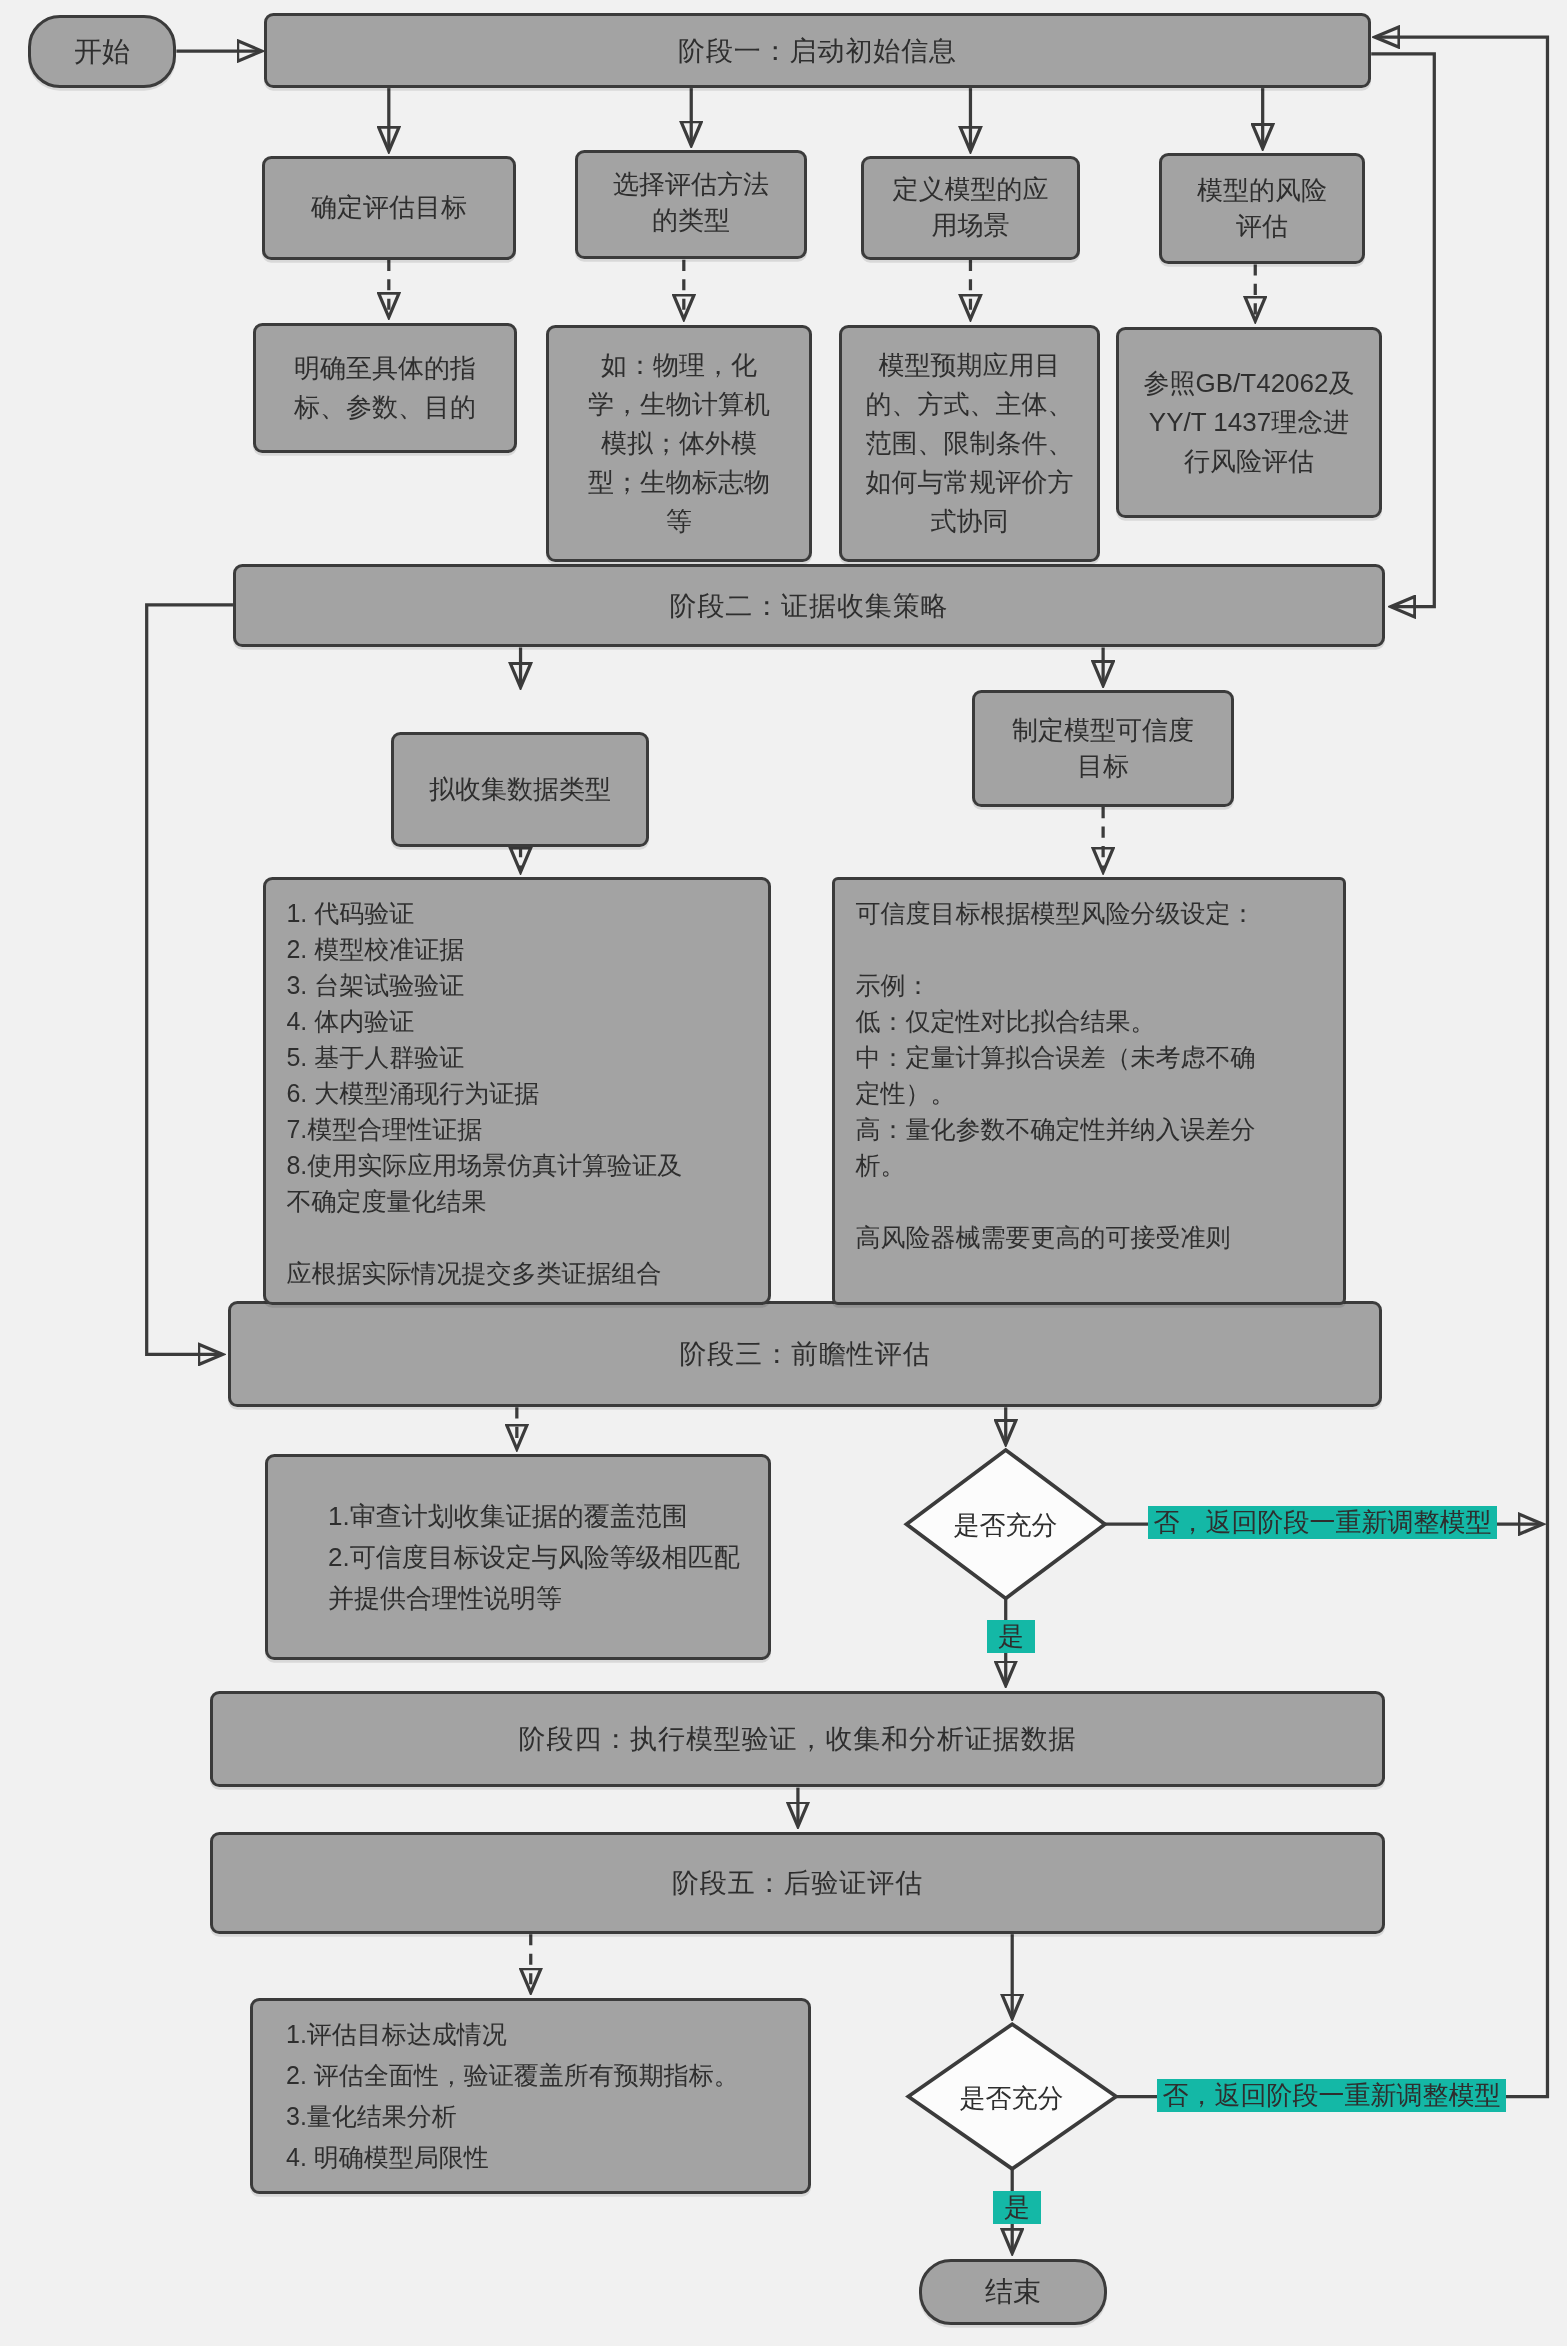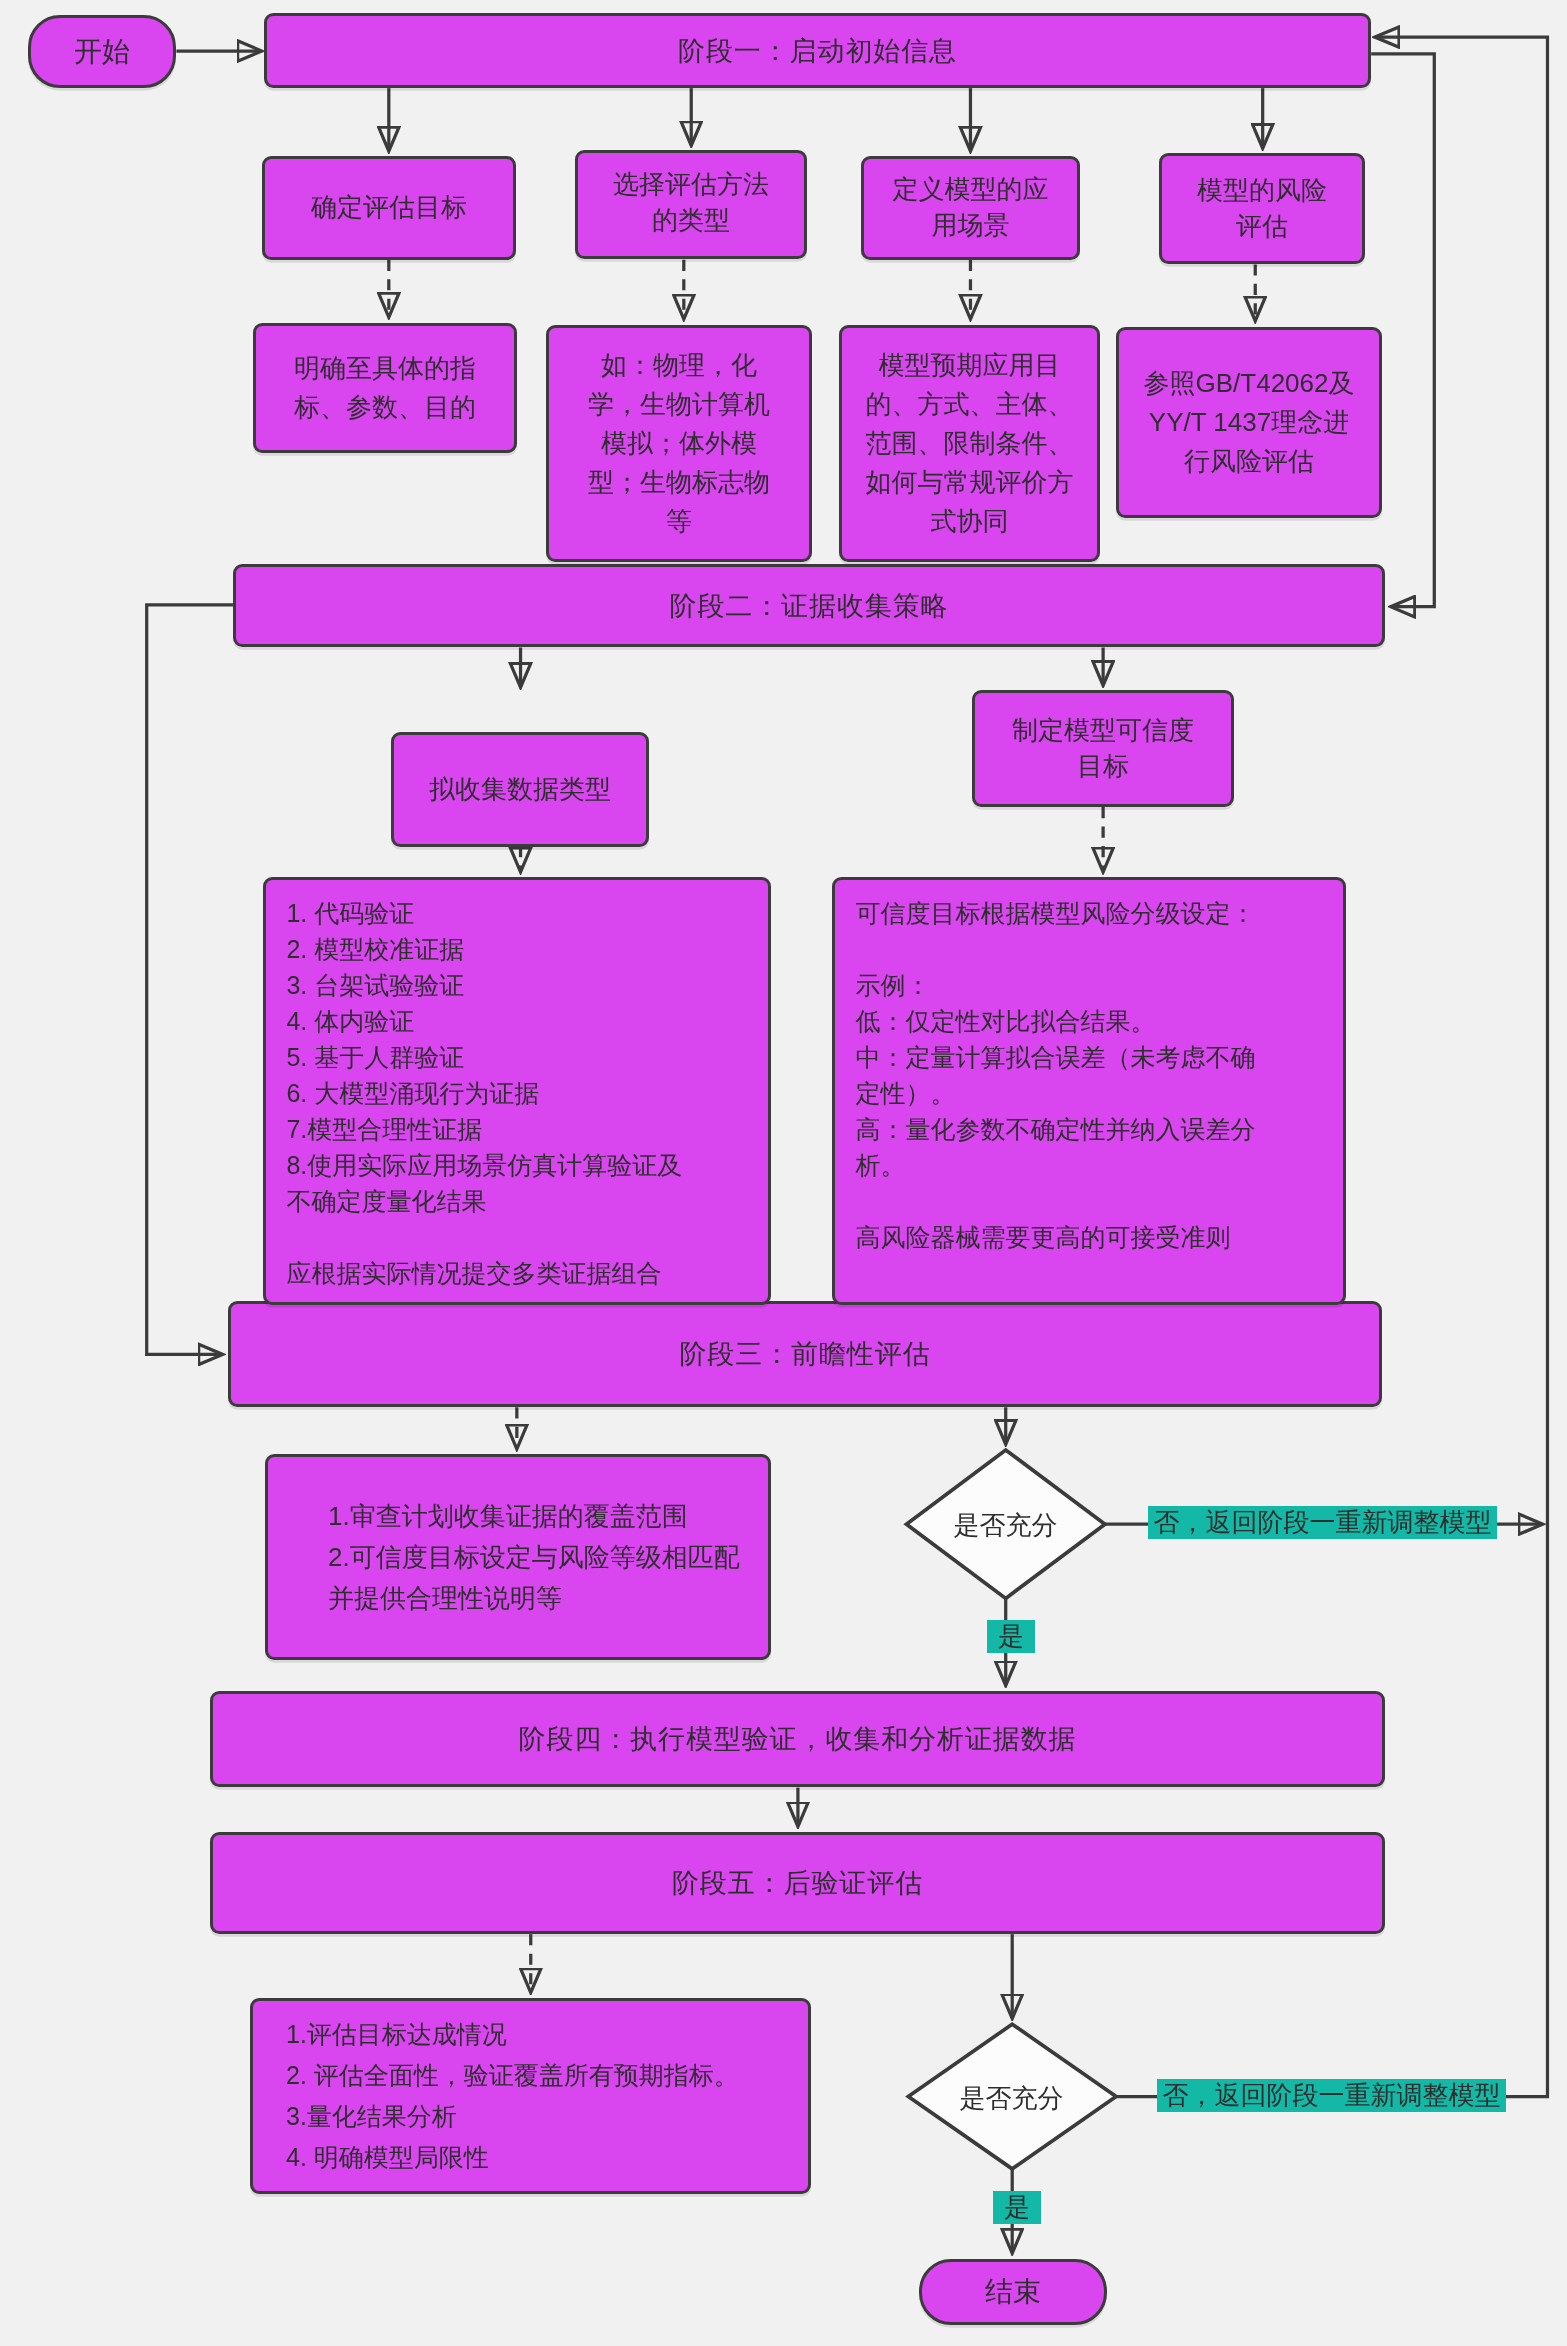--- a/index.html
+++ b/index.html
@@ -6,21 +6,21 @@
   .canvas{
     position:relative;width:1568px;height:2347px;background:#f1f1f1;
     font-family:"Liberation Sans","DejaVu Sans",sans-serif;color:#2e2e2e;overflow:hidden;
   }
   svg.wires{position:absolute;left:0;top:0;width:1568px;height:2347px;}
   svg.wires path{fill:none;stroke:#3b3b3b;stroke-width:3.5px;}
   svg.wires path.dashed{stroke-dasharray:12 9;}
   svg.wires polygon{fill:#fcfcfc;stroke:#3b3b3b;stroke-width:4px;}
   .node{
     position:absolute;box-sizing:border-box;border:3.7px solid #3b3b3b;border-radius:9.3px;
-    background:#d946ef;display:flex;align-items:center;justify-content:center;
+    background:#a3a3a3;display:flex;align-items:center;justify-content:center;
     text-align:center;box-shadow:0 2.8px 0 rgba(0,0,0,.10);
   }
   .pill{border-radius:32px;font-size:28px;}
   .stage{font-size:27px;letter-spacing:0.9px;}
   .task{font-size:26px;line-height:1.38;}
   .detail{font-size:26px;line-height:1.5;}
   .list{align-items:flex-start;justify-content:flex-start;text-align:left;padding:15px 20.4px;font-size:25px;line-height:36px;}
   .review{justify-content:flex-start;text-align:left;}
   .prelines{white-space:pre-line;}
   .dlabel{position:absolute;font-size:26px;text-align:center;}
@@ -145,21 +145,21 @@
 3. 台架试验验证
 4. 体内验证
 5. 基于人群验证
 6. 大模型涌现行为证据
 7.模型合理性证据
 8.使用实际应用场景仿真计算验证及
 不确定度量化结果
 
 应根据实际情况提交多类证据组合</span>
   </div>
-  <div class="node list" style="left:832px;top:877px;width:514px;height:428px;">
+  <div class="node list" style="left:832px;top:877px;width:514px;height:428px;border-radius:6px;">
     <span class="prelines">可信度目标根据模型风险分级设定：
 
 示例：
 低：仅定性对比拟合结果。
 中：定量计算拟合误差（未考虑不确
 定性）。
 高：量化参数不确定性并纳入误差分
 析。
 
 高风险器械需要更高的可接受准则</span>

